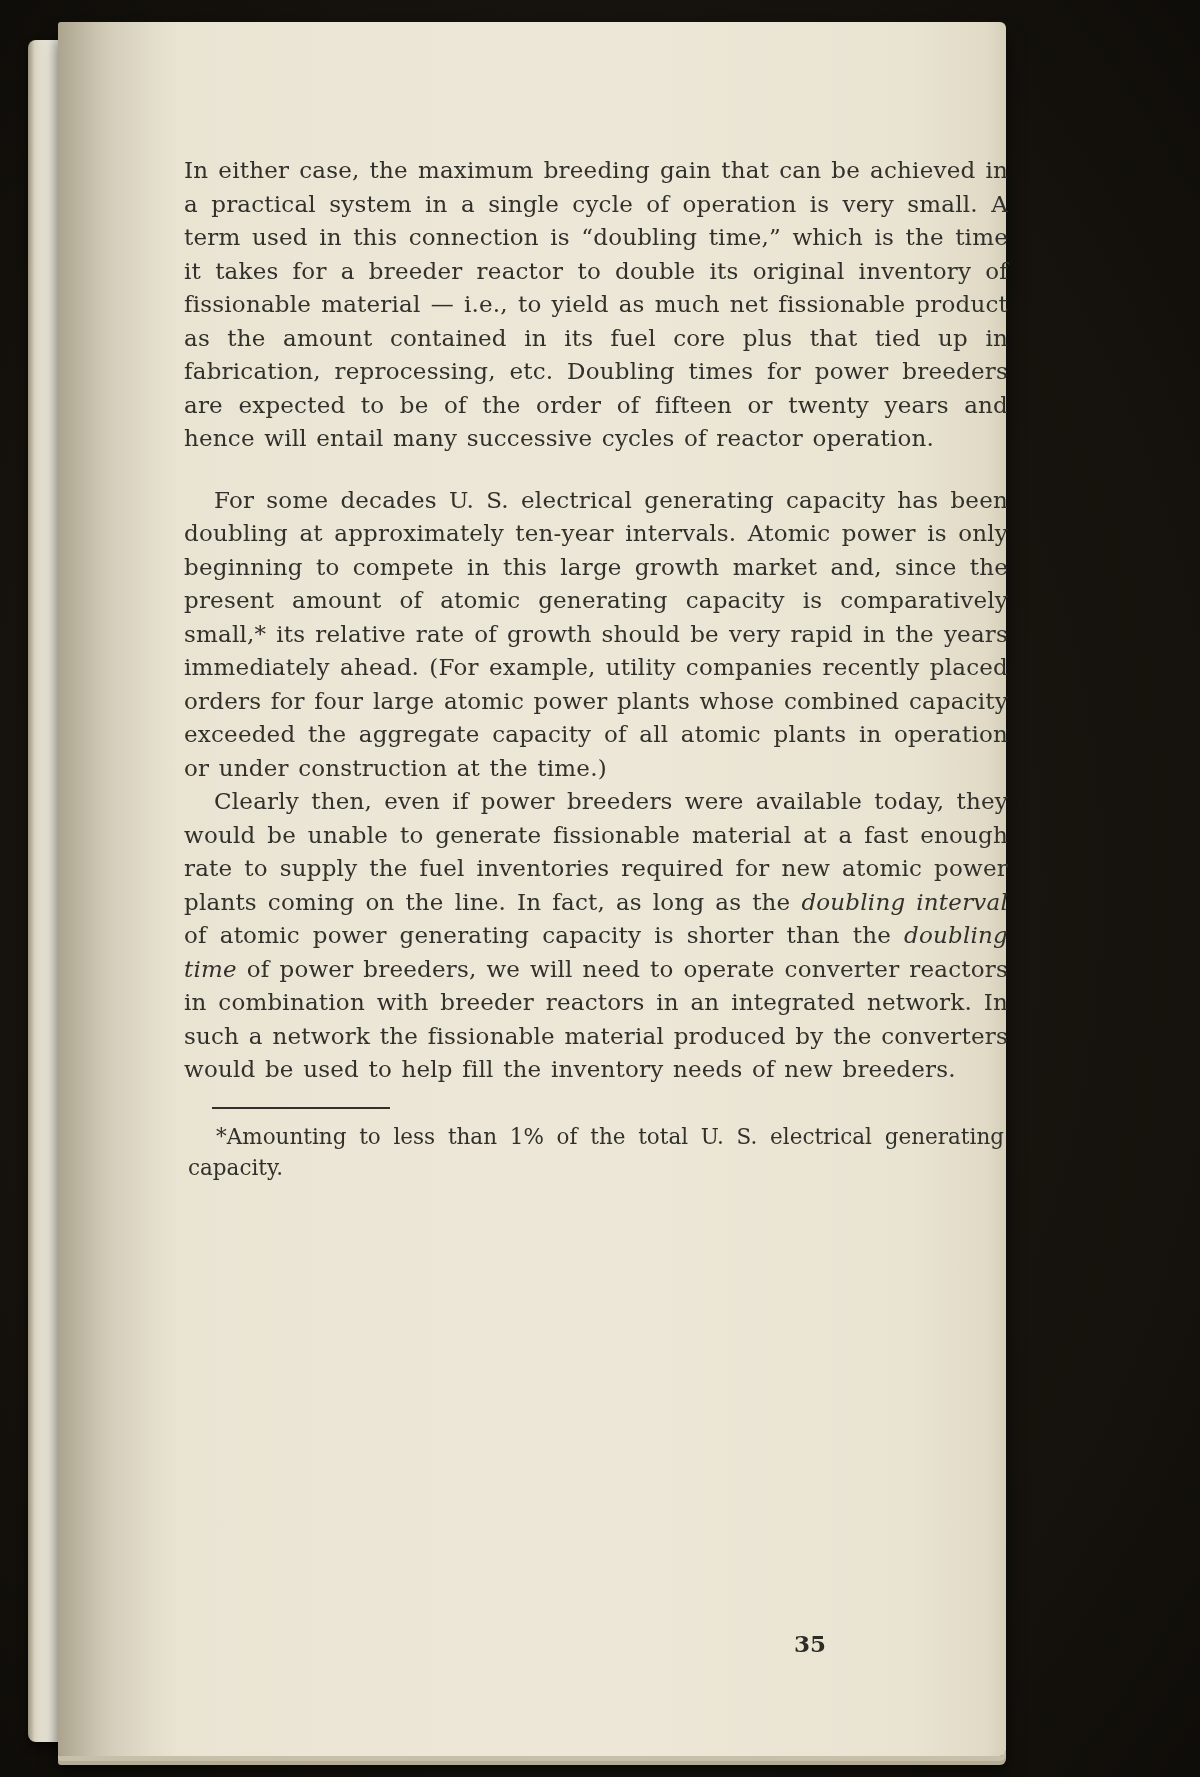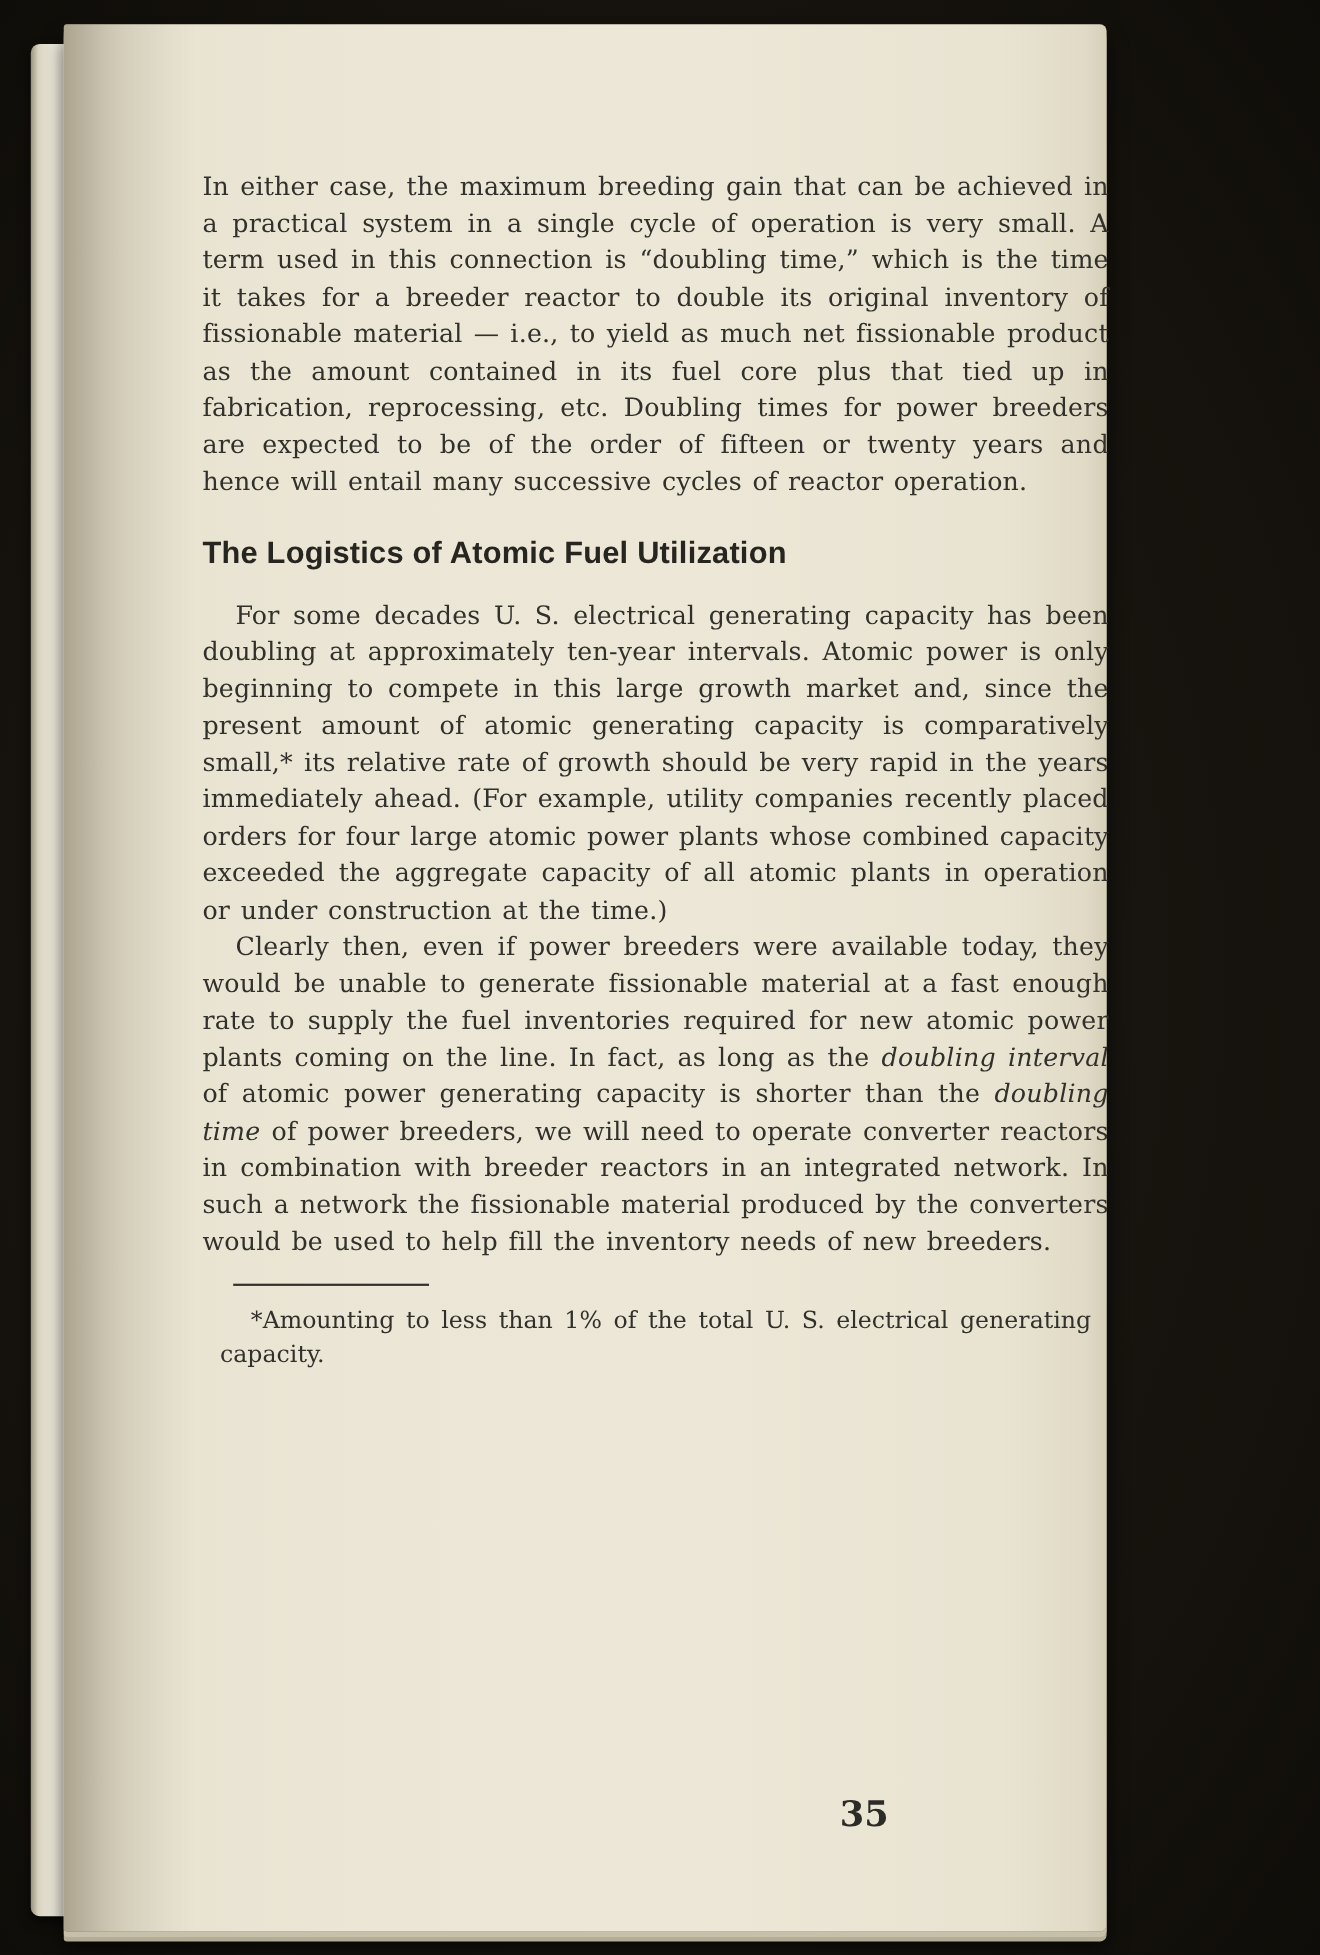--- a/index.html
+++ b/index.html
@@ -91,47 +91,46 @@
     color: #26251f;
     letter-spacing: 0.2px;
   }
   .footnote-rule {
     width: 178px;
     height: 0;
     border-top: 2px solid #31302b;
     margin: 20px 0 12px 28px;
   }
   .footnote {
-    margin: 16px;
+    margin: 4px;
     font-size: 21.5px;
     line-height: 31px;
     text-align: justify;
     text-indent: 28px;
     word-spacing: 2px;
     color: #31302b;
   }
   .page-number {
     position: absolute;
     top: 1608px;
-    right: 198px;
+    right: 180px;
     font-weight: 700;
-    font-size: 32px;
+    font-size: 23px;
     color: #2c2b26;
   }
 </style>
 </head>
 <body>
 
 <div class="scan-bg">
   <div class="page-stack"></div>
   <div class="page">
     <div class="gutter-shadow"></div>
     <div class="text-block">
       <p class="body first">In either case, the maximum breeding gain that can be achieved in a practical system in a single cycle of operation is very small. A term used in this connection is “doubling time,” which is the time it takes for a breeder reactor to double its original inventory of fissionable material — i.e., to yield as much net fissionable product as the amount contained in its fuel core plus that tied up in fabrication, reprocessing, etc. Doubling times for power breeders are expected to be of the order of fifteen or twenty years and hence will entail many successive cycles of reactor operation.</p>
-      <h2 class="heading">The Logistics of Atomic Fuel Utilization</h2>
       <p class="body indent">For some decades U. S. electrical generating capacity has been doubling at approximately ten-year intervals. Atomic power is only beginning to compete in this large growth market and, since the present amount of atomic generating capacity is comparatively small,* its relative rate of growth should be very rapid in the years immediately ahead. (For example, utility companies recently placed orders for four large atomic power plants whose combined capacity exceeded the aggregate capacity of all atomic plants in operation or under construction at the time.)</p>
       <p class="body indent"><span>Clearly then, even if power breeders were available today, they would be unable to generate fissionable material at a fast enough rate to supply the fuel inventories required for new atomic power plants coming on the line. In fact, as long as the </span><span class="italic">doubling interval</span><span> of atomic power generating capacity is shorter than the </span><span class="italic">doubling time</span><span> of power breeders, we will need to operate converter reactors in combination with breeder reactors in an integrated network. In such a network the fissionable material produced by the converters would be used to help fill the inventory needs of new breeders.</span></p>
       <div class="footnote-rule"></div>
       <p class="footnote">*Amounting to less than 1% of the total U. S. electrical generating capacity.</p>
     </div>
     <div class="page-number">35</div>
   </div>
 </div>
 
 </body></html>

